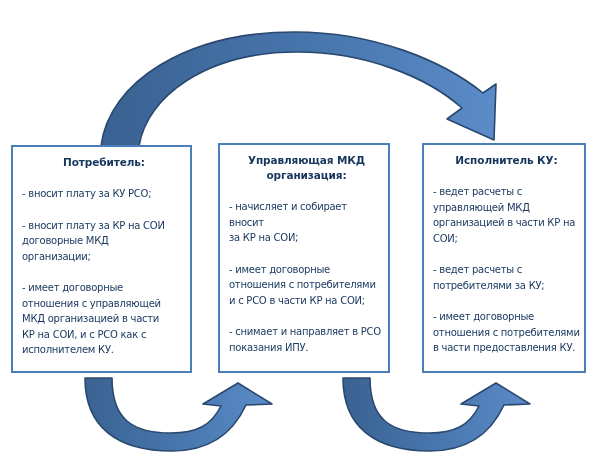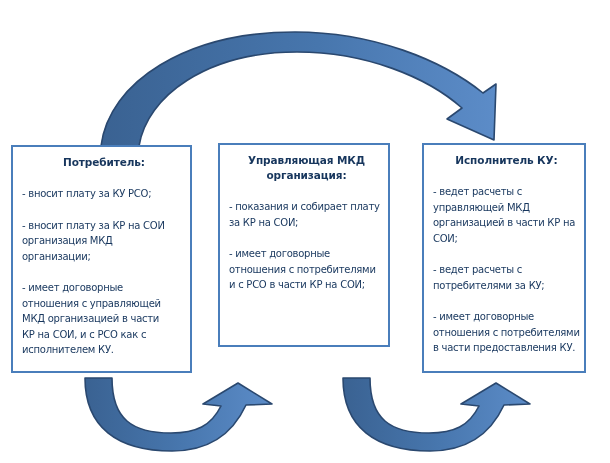--- a/index.html
+++ b/index.html
@@ -27,21 +27,21 @@
     width: 610px; height: 463px;
   }
   .box {
     position: absolute;
     box-sizing: border-box;
     border: 2px solid var(--box-border);
     background: #fff;
     padding: 8px 4px 0 9px;
   }
   .box-consumer  { left: 11px;  top: 145px; width: 181px; height: 228px; }
-  .box-manager   { left: 218px; top: 143px; width: 172px; height: 204px; }
+  .box-manager   { left: 218px; top: 143px; width: 172px; height: 230px; }
   .box-executor  { left: 422px; top: 143px; width: 164px; height: 230px; }
   .box-title {
     font-size: 10.5px;
     font-weight: bold;
     line-height: 15px;
     text-align: center;
     margin: 0 0 12px 0;
     white-space: pre-line;
     letter-spacing: -0.1px;
   }
@@ -102,37 +102,39 @@
              C 133,433 112,420 112,378
              Z"></path>
 
     <use href="#uArrow" transform="translate(258,0)"></use>
   </svg>
 
   <div class="box box-consumer">
     <p class="box-title">Потребитель:</p>
     <p class="box-para">- вносит плату за КУ РСО;</p>
     <p class="box-para">- вносит плату за КР на СОИ
-организация МКД
+договорные МКД
 организации;</p>
     <p class="box-para">- имеет договорные
 отношения  с управляющей
 МКД организацией в части
 КР на СОИ, и с РСО как с
 исполнителем КУ.</p>
   </div>
 
   <div class="box box-manager">
     <p class="box-title">Управляющая МКД
 организация:</p>
-    <p class="box-para">- показания и собирает плату
+    <p class="box-para">- начисляет и собирает вносит
 за КР на СОИ;</p>
     <p class="box-para">- имеет договорные
 отношения с потребителями
 и с РСО в части КР на СОИ;</p>
+    <p class="box-para">- снимает и направляет в РСО
+показания ИПУ.</p>
   </div>
 
   <div class="box box-executor">
     <p class="box-title">Исполнитель КУ:</p>
     <p class="box-para">- ведет расчеты с
 управляющей МКД
 организацией в части КР на
 СОИ;</p>
     <p class="box-para">- ведет расчеты с
 потребителями за КУ;</p>

